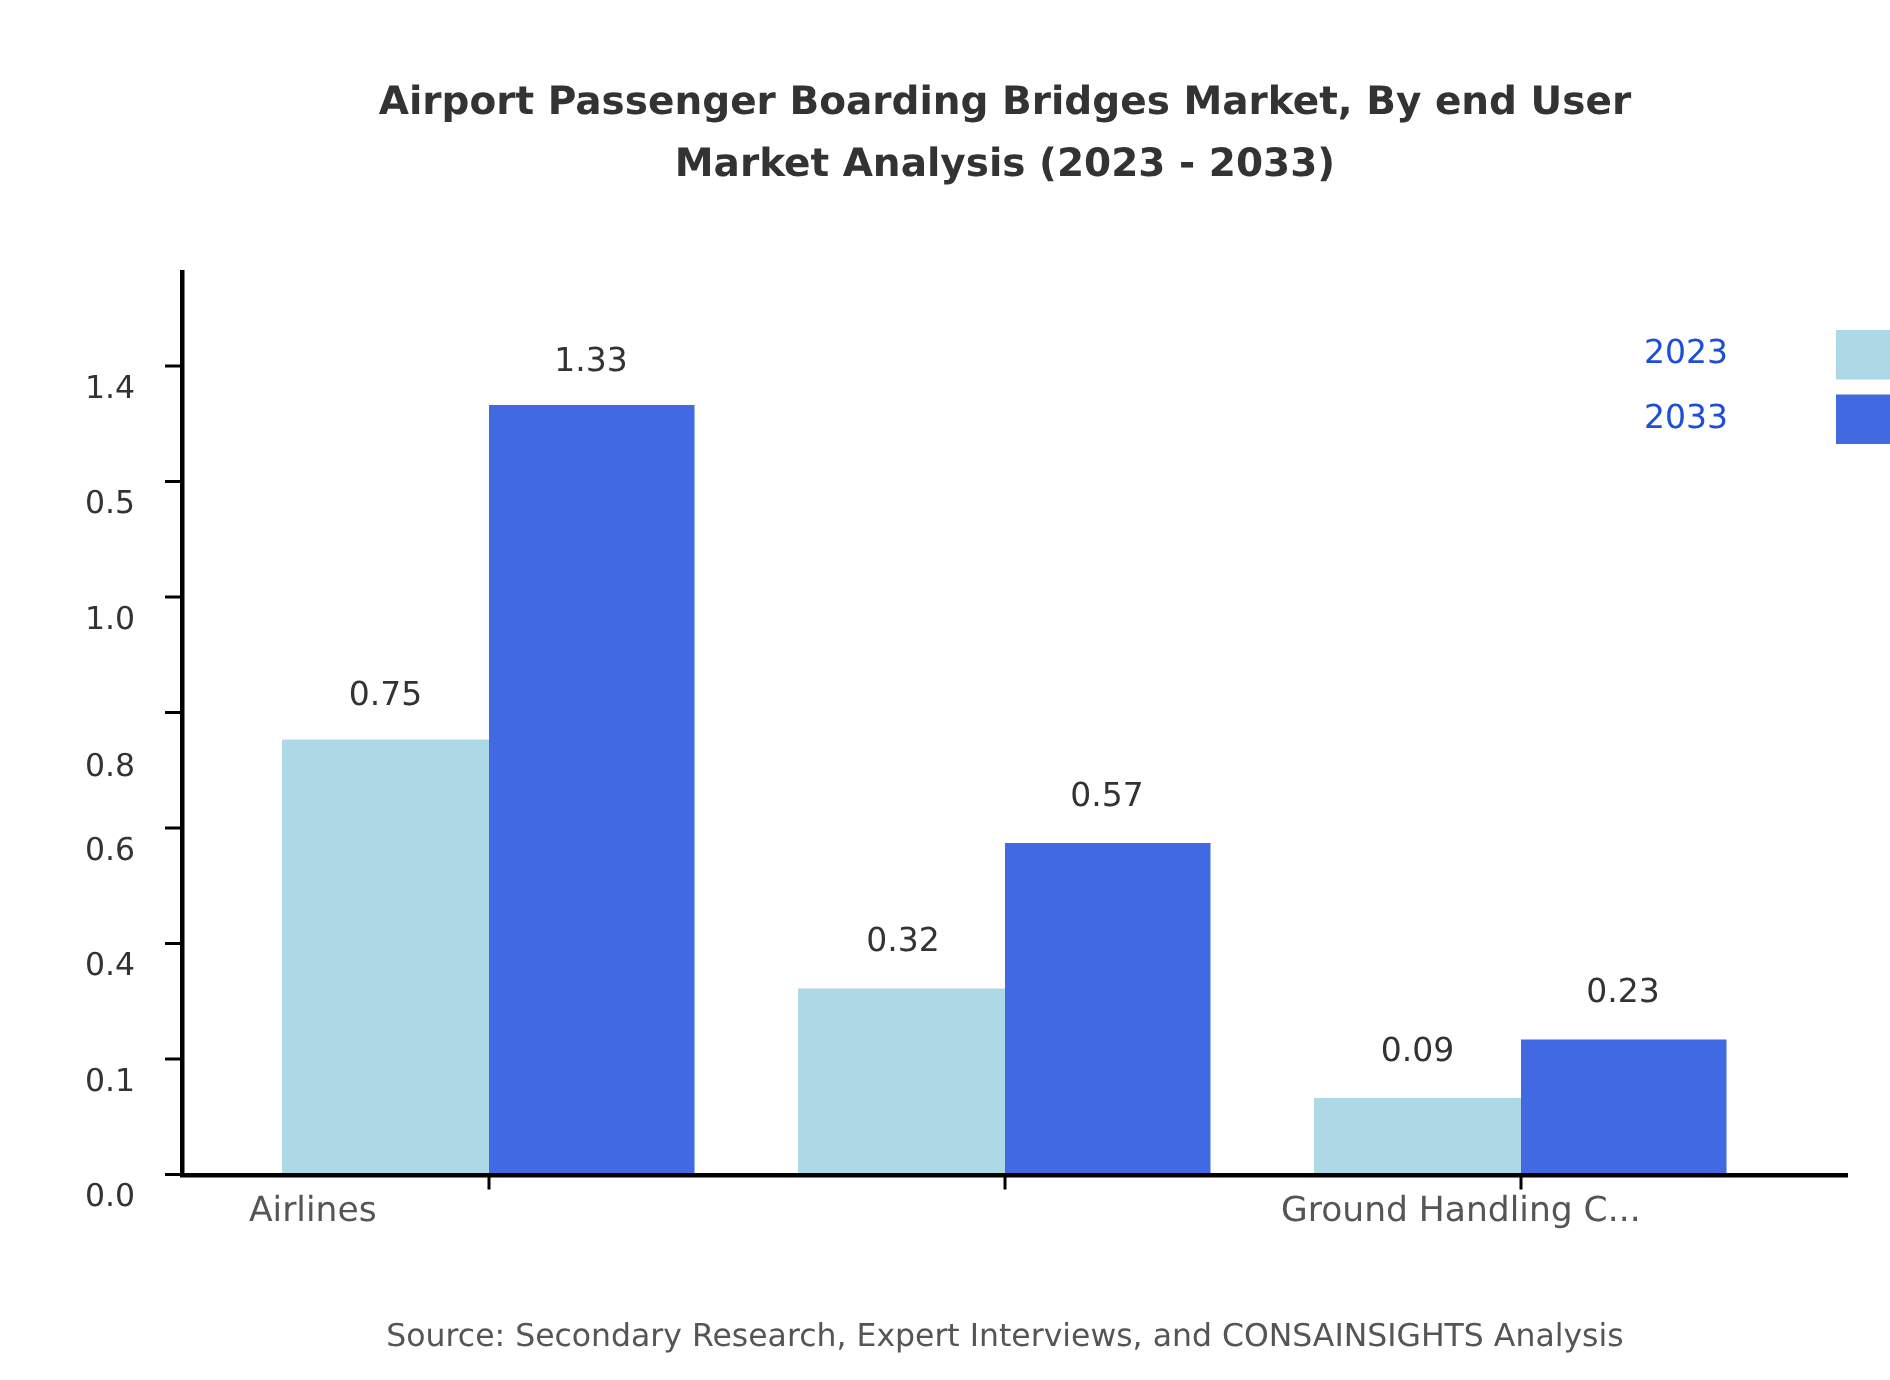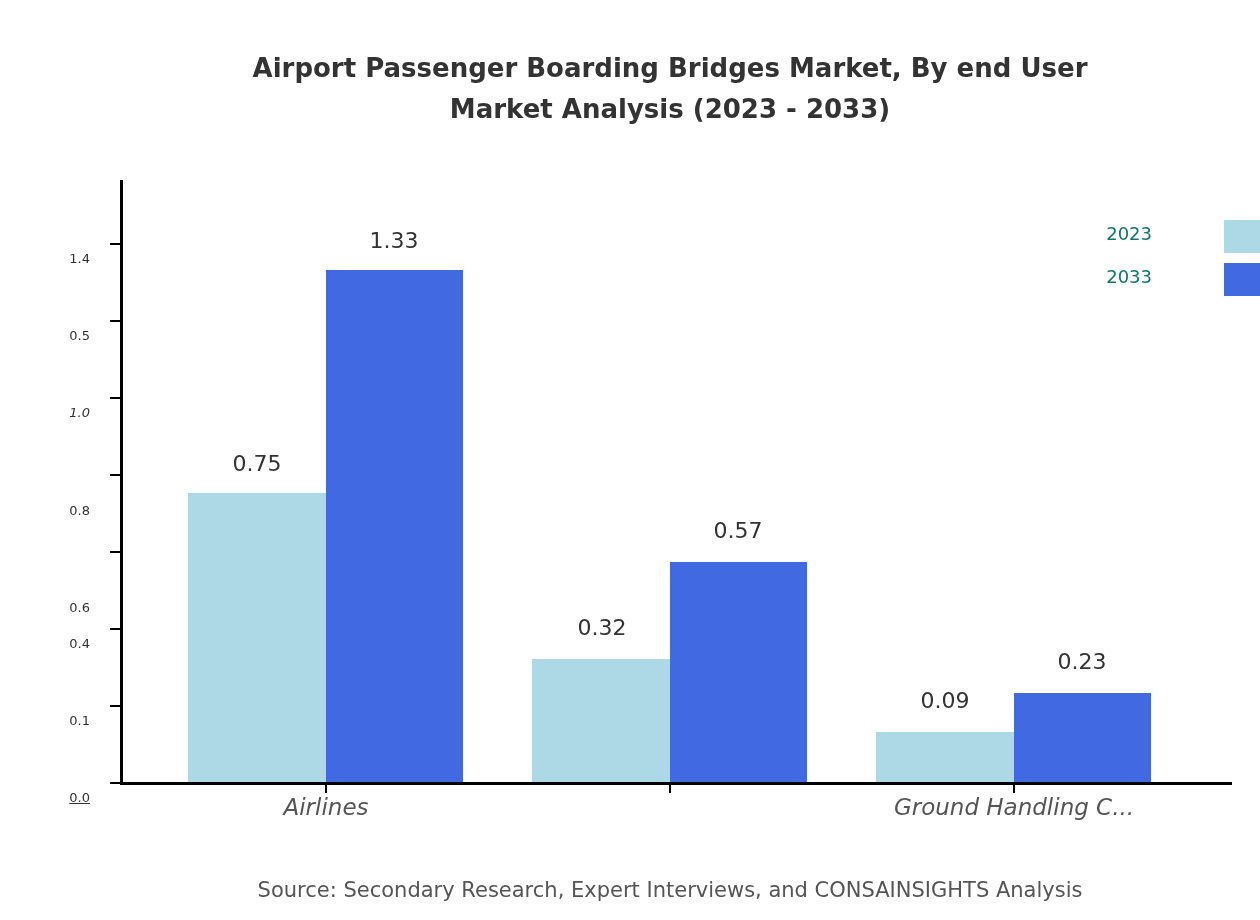--- a/index.html
+++ b/index.html
@@ -69,21 +69,21 @@
     position: absolute;
     left: -10px;
     width: 10px;
     height: 2px;
     background: #000000;
   }
   .ylabel-text {
     position: absolute;
     width: 60px;
     text-align: right;
-    font-size: 13px;
+    font-size: 21px;
     color: #333333;
     line-height: 21px;
   }
 
   
   .bar {
     position: absolute;
     bottom: 0px;
   }
   .bar.s2023 { background: #add8e6; }
@@ -103,44 +103,43 @@
     position: absolute;
     top: 603px;
     width: 2px;
     height: 10px;
     background: #000000;
   }
   .xcat {
     position: absolute;
     top: 614px;
     width: 320px;
-    text-align: center;
+    text-align: left;
     font-size: 23px;
     color: #555555;
     white-space: nowrap;
-    font-style: italic;
   }
 
   
   #legend {
     position: absolute;
     left: 1100px;
     top: 218px;
     width: 200px;
   }
   .legend-row {
     position: relative;
     height: 43px;
   }
   .legend-label {
     position: absolute;
     right: 148px;
     top: 5px;
-    font-size: 18px;
-    color: #0f766e;
+    font-size: 22px;
+    color: #1d4ed8;
     white-space: nowrap;
   }
   .legend-swatch {
     position: absolute;
     left: 124px;
     top: 2px;
     width: 70px;
     height: 33px;
   }
   .legend-swatch.s2023 { background: #add8e6; }
@@ -163,26 +162,26 @@
 
 <div id="figure">
 
   <div class="chart-title">
     <span class="line">Airport Passenger Boarding Bridges Market, By end User</span>
     <span class="line">Market Analysis (2023 - 2033)</span>
   </div>
 
   <div class="ylabel-text" style="left:30px; top:248px;">1.4</div>
   <div class="ylabel-text" style="left:30px; top:325px;">0.5</div>
-  <div class="ylabel-text" style="left:30px; top:402px;font-style:italic;">1.0</div>
+  <div class="ylabel-text" style="left:30px; top:402px;">1.0</div>
   <div class="ylabel-text" style="left:30px; top:500px;">0.8</div>
-  <div class="ylabel-text" style="left:30px; top:556px;margin-top:41px;">0.6</div>
+  <div class="ylabel-text" style="left:30px; top:556px;">0.6</div>
   <div class="ylabel-text" style="left:30px; top:633px;">0.4</div>
   <div class="ylabel-text" style="left:30px; top:710px;">0.1</div>
-  <div class="ylabel-text" style="left:30px; top:787px;text-decoration:underline;">0.0</div>
+  <div class="ylabel-text" style="left:30px; top:787px;">0.0</div>
 
   <div id="plot">
 
     <div class="spine-left"></div>
     <div class="spine-bottom"></div>
 
     <div class="ytick" style="top:602px;"></div>
     <div class="ytick" style="top:525px;"></div>
     <div class="ytick" style="top:448px;"></div>
     <div class="ytick" style="top:371px;"></div>

